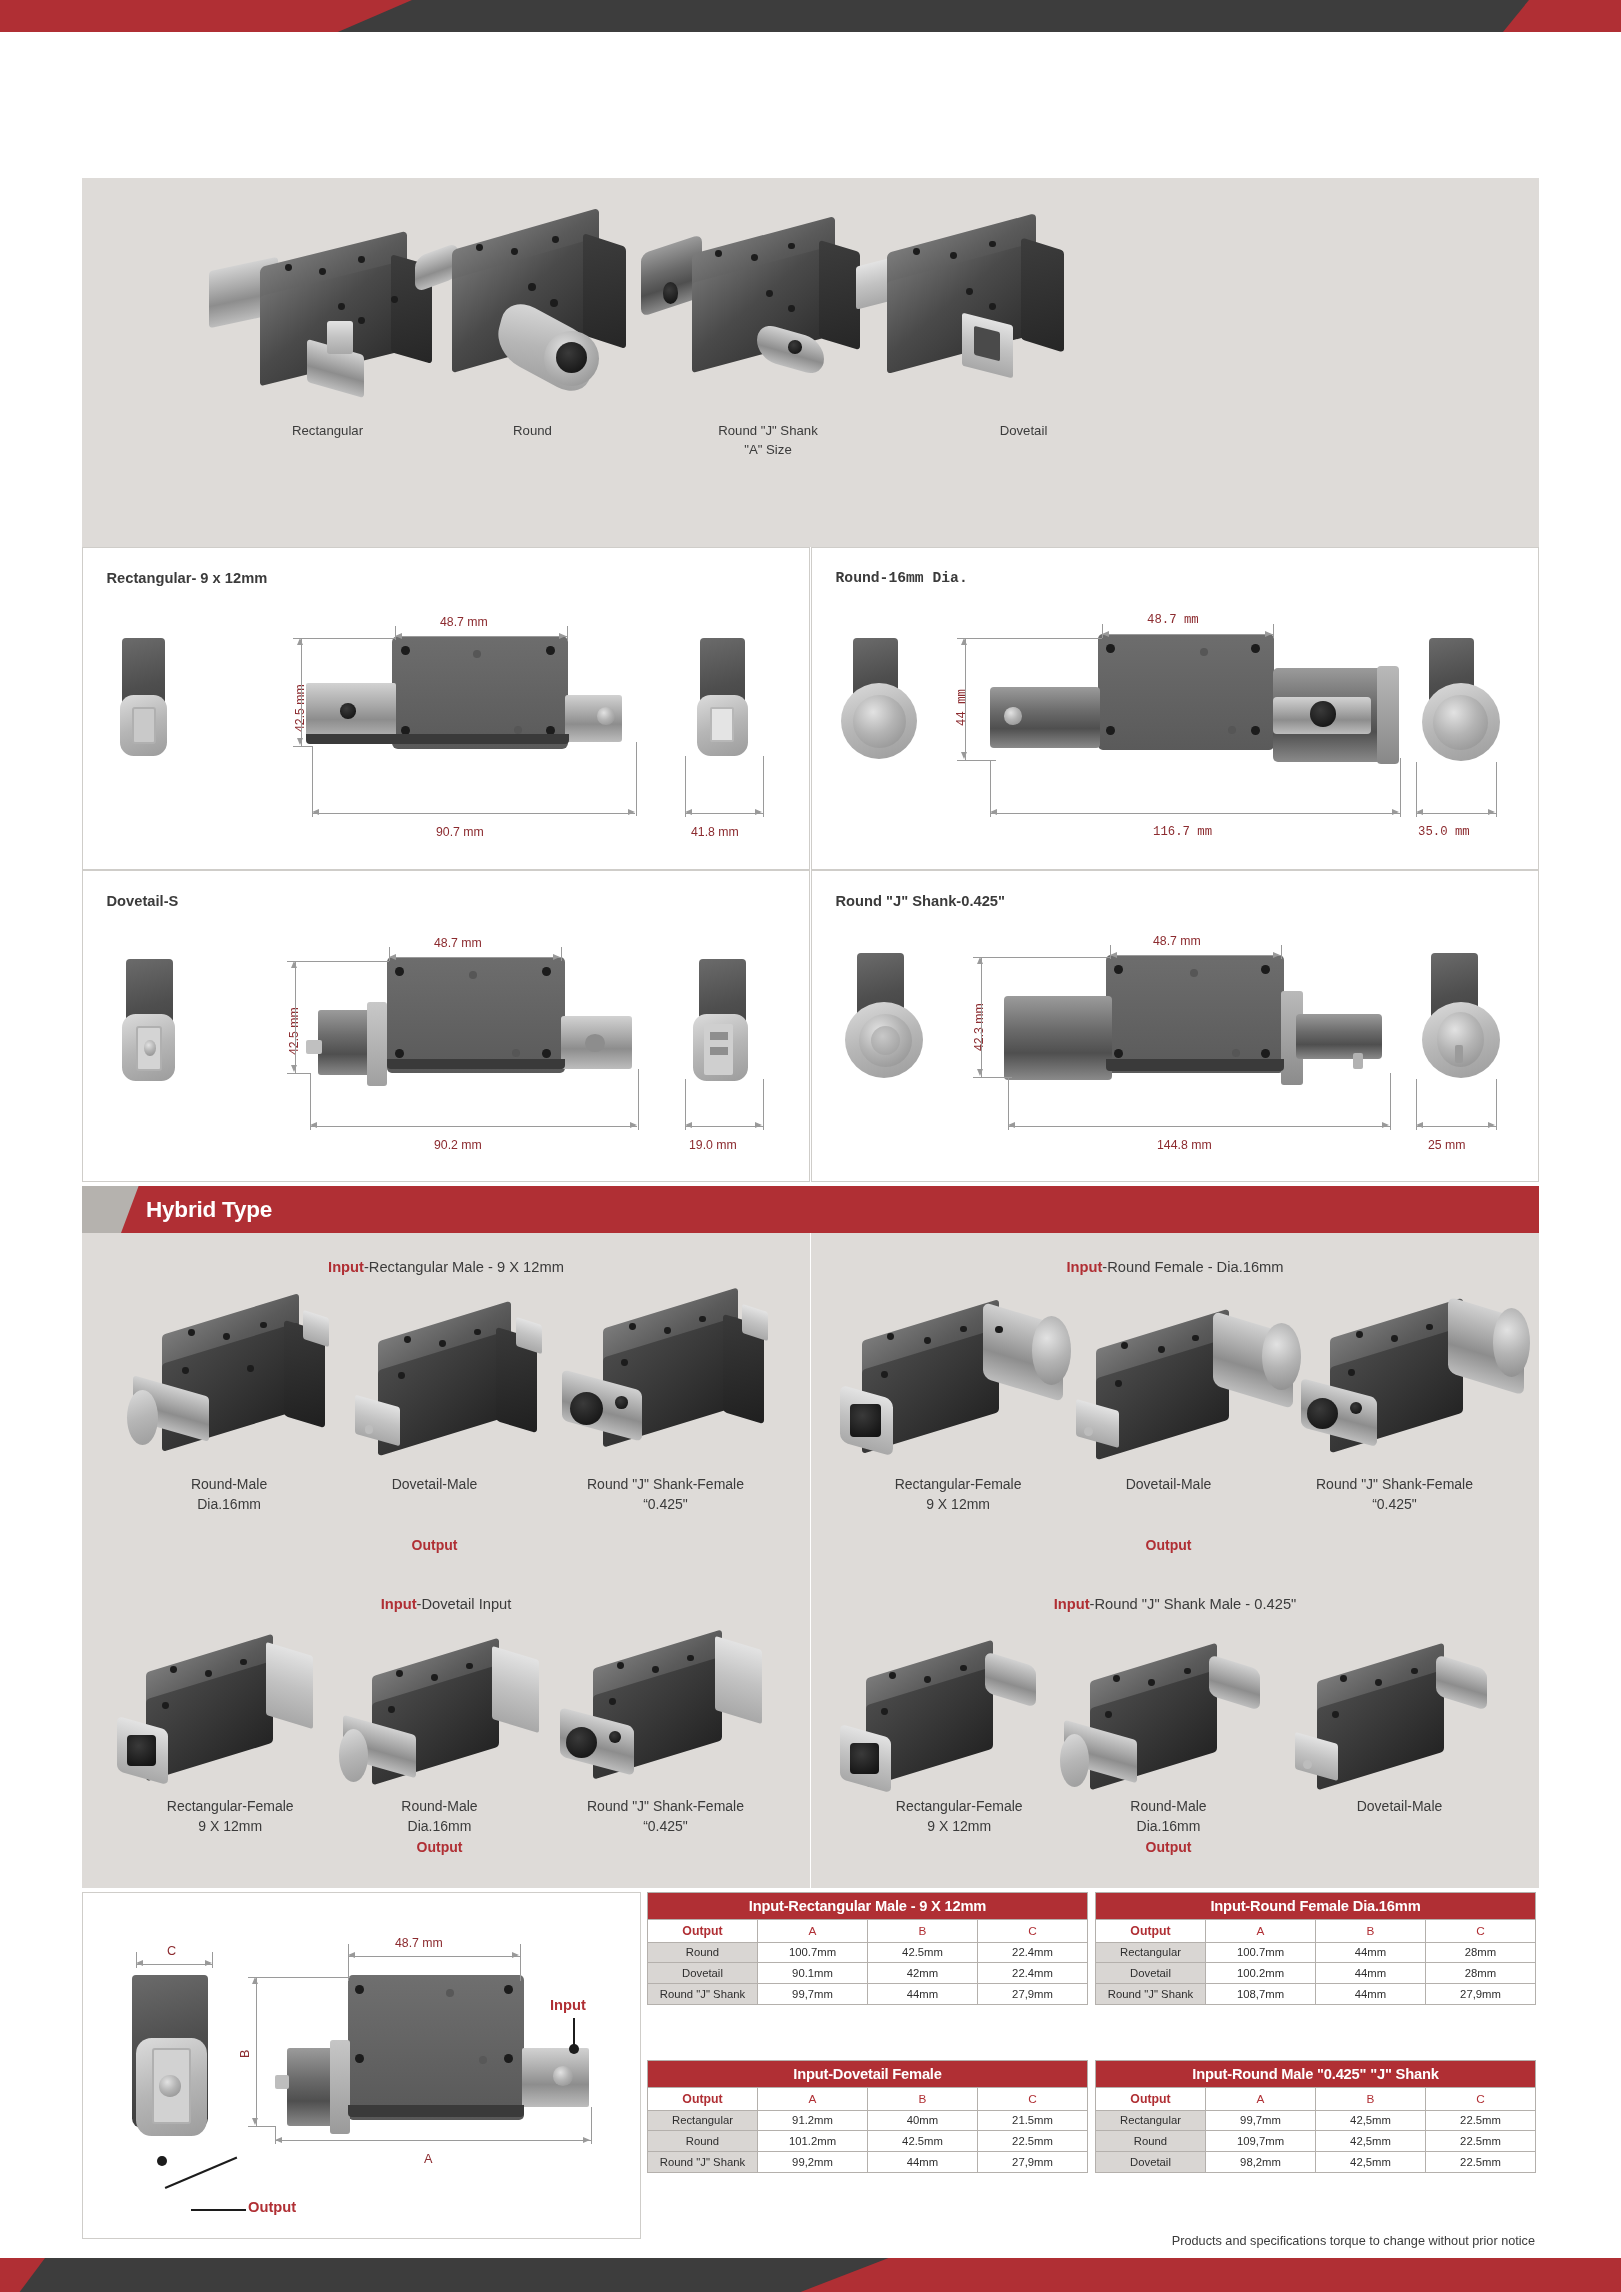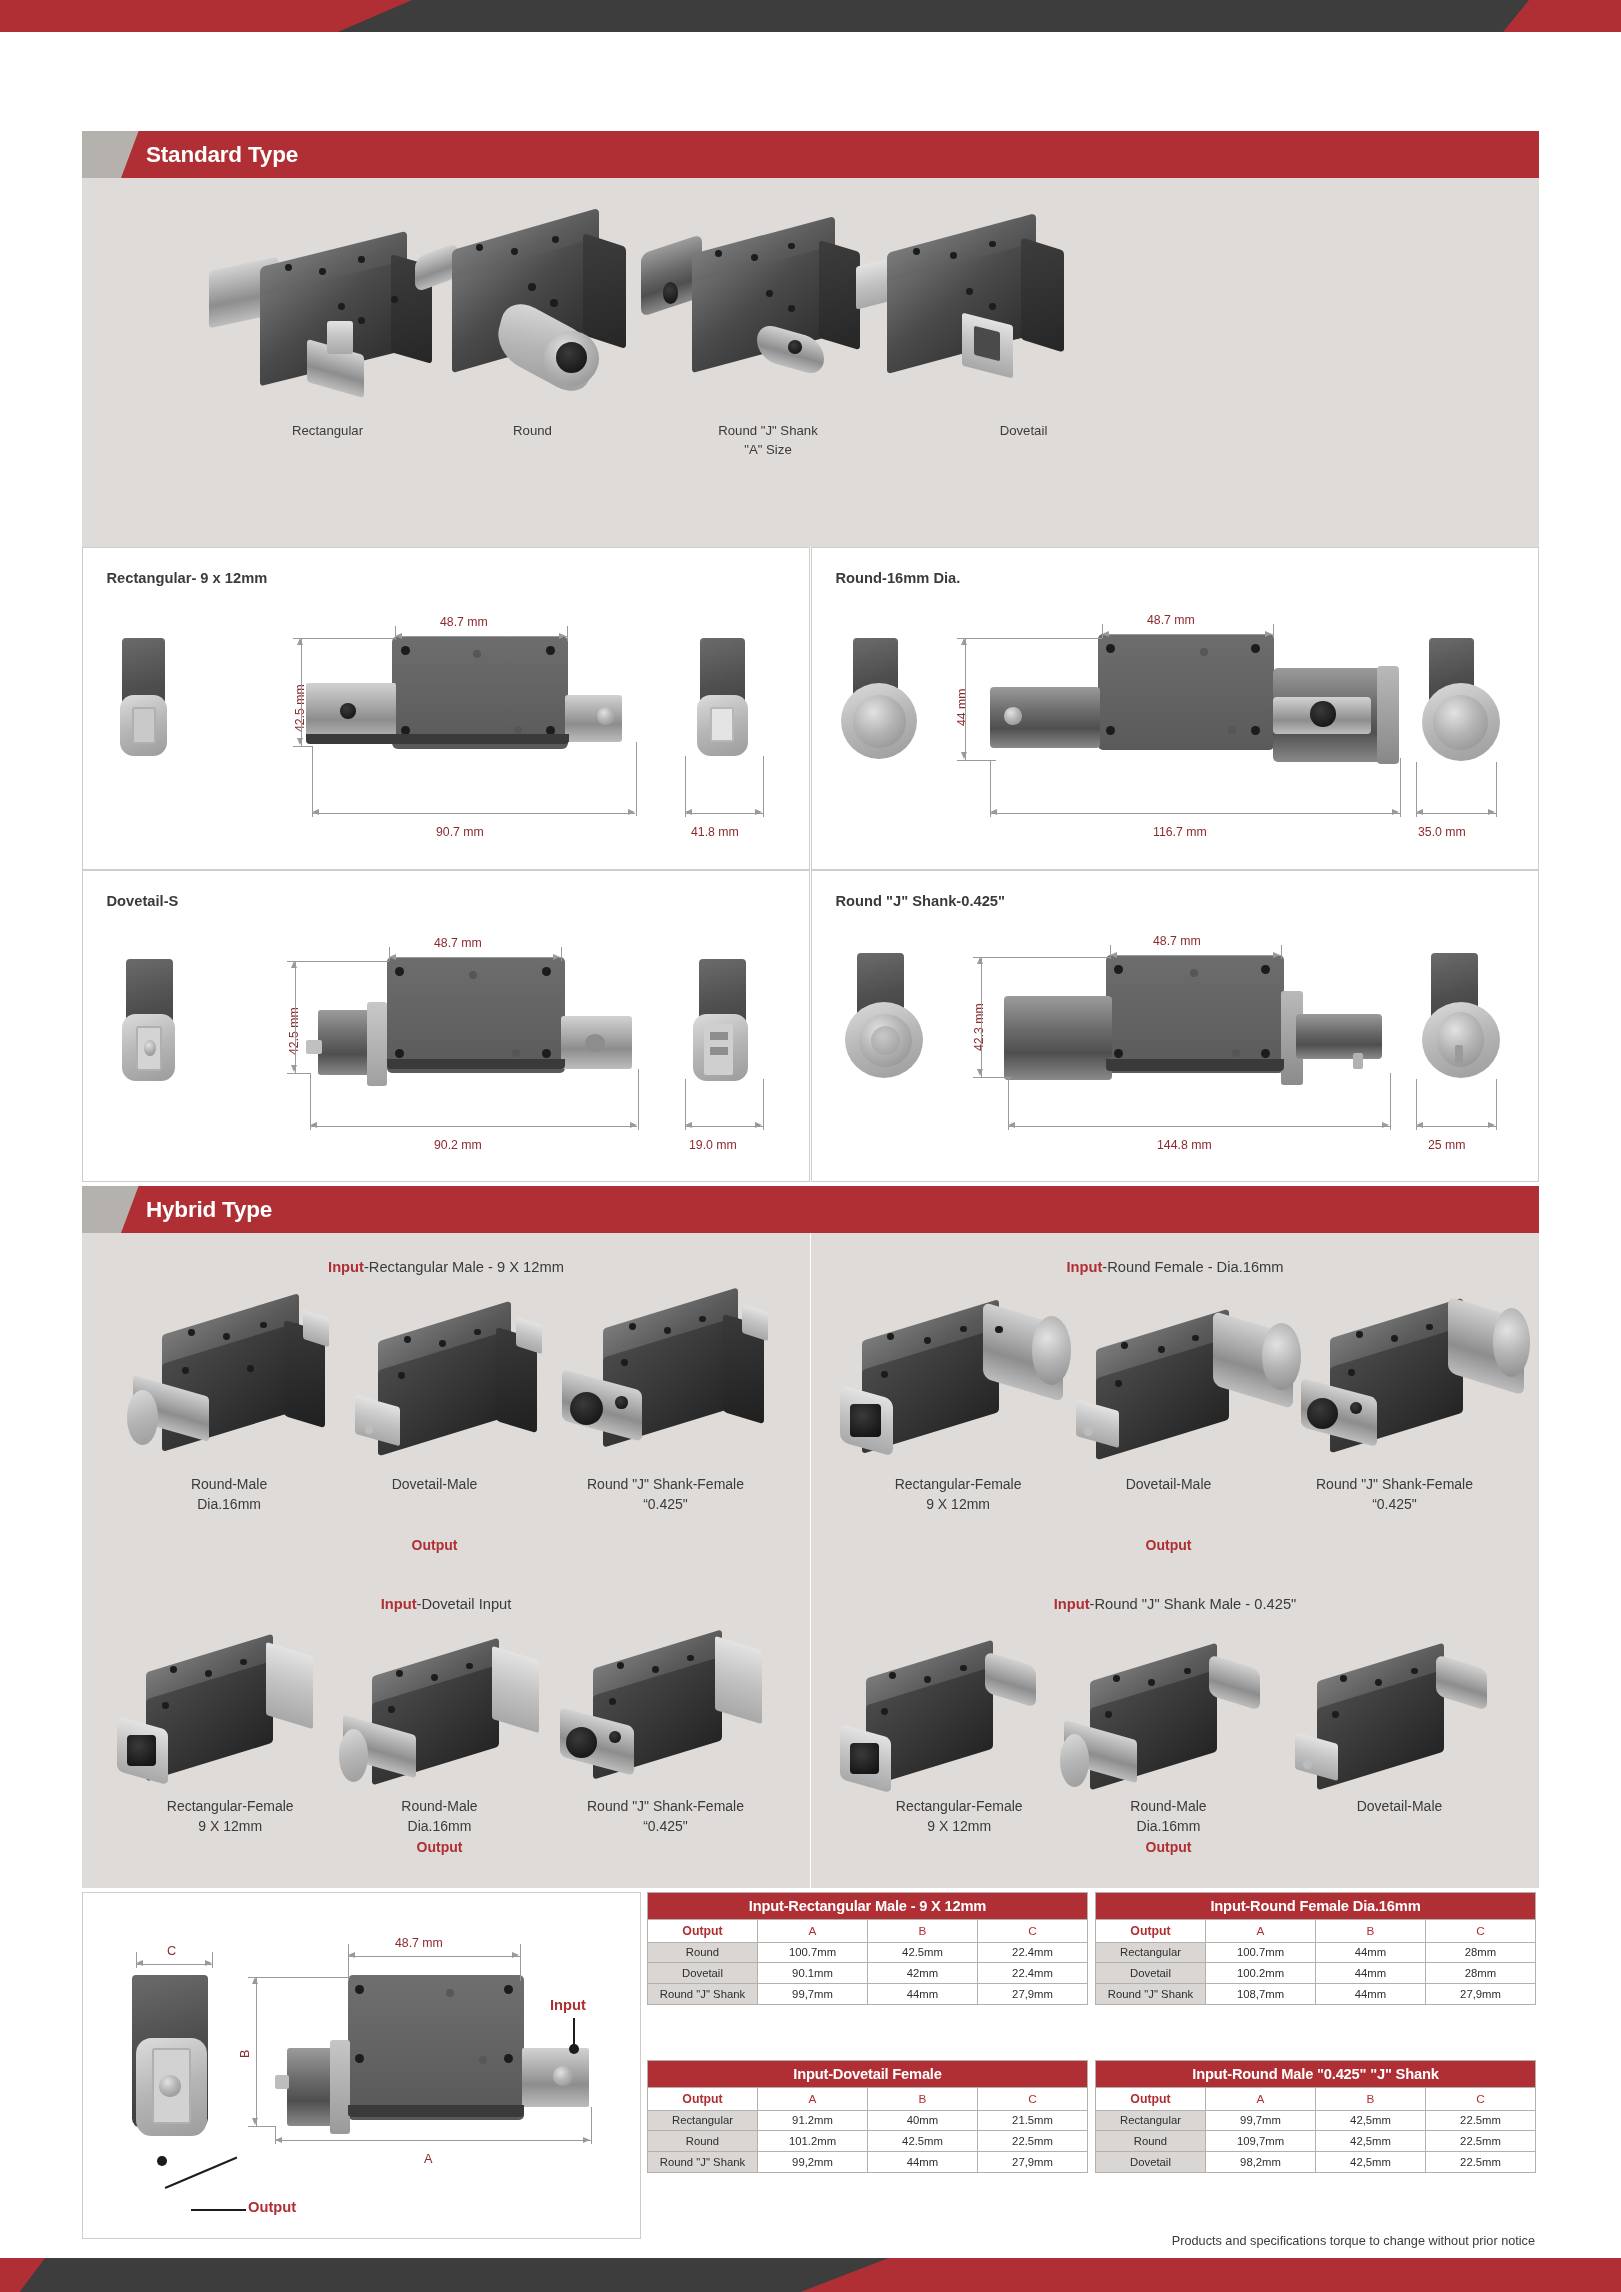--- a/index.html
+++ b/index.html
@@ -182,24 +182,20 @@
 <body>
 
 <div class="page">
 
   <div class="banner-top">
     <div class="red-left"></div>
     <div class="red-right"></div>
   </div>
 
 
-  <div class="sec-bar" style="top:131px; left:82px; width:1457px;">
-    <div class="fill"></div>
-    <div class="label">Standard Type</div>
-  </div>
 
   <div class="panel" style="top:178px; left:82px; width:1457px; height:369px;">
 
     <div class="prod" style="left:127px; top:49px; width:235px; height:167px;">
       <div class="shaft" style="left:0px; top:37px; width:69px; height:57px; transform:skewY(-12deg);"></div>
       <div class="body3d top" style="left:51px; top:21.6px; width:147px; height:43px; transform:skewY(-14deg); border-radius:4.9px 4.9px 0 0;"></div>
       <div class="body3d" style="left:51px; top:51px; width:147px; height:90px; transform:skewY(-14deg);"></div>
       <div class="body3d" style="left:182px; top:33px; width:41px; height:98px; transform:skewY(16deg); background:linear-gradient(150deg,#3d3d3d,#262626);"></div>
       <div class="bolt" style="left:76px; top:37px; width:6.9px; height:6.9px;"></div>
       <div class="bolt" style="left:110px; top:41px; width:6.9px; height:6.9px;"></div>
@@ -317,21 +313,21 @@
     <div class="dimline v" style="left:553px; top:194px; height:74px;"></div>
 
     <div class="dimtxt" style="left:608px; top:277px;">41.8 mm</div>
     <div class="dimline h" style="left:602px; top:265px; width:78px;"></div>
     <div class="arrow-l" style="left:602px; top:261px;"></div>
     <div class="arrow-r" style="left:672px; top:261px;"></div>
     <div class="dimline v" style="left:602px; top:208px; height:61px;"></div>
     <div class="dimline v" style="left:680px; top:208px; height:61px;"></div>
   </div>
 
-  <div class="panel-white" style="top:547px; left:811px; width:728px; height:323px;">
+  <div class="panel-white" style="top:547px; left:811px; width:728px; height:323px;font-family:Liberation Mono, monospace;">
     <div class="panel-title" style="left:23.5px; top:21.6px;">Round-16mm Dia.</div>
 
     <div class="silhouette" style="left:41px; top:90px; width:45px; height:94px;"></div>
     <div class="pill" style="left:29px; top:135px; width:76px; height:76px; border-radius:50%;"></div>
     <div class="disc" style="left:41px; top:147px; width:53px; height:53px;"></div>
 
     <div class="body3d" style="left:286px; top:86px; width:176px; height:116px; background:linear-gradient(180deg,#6d6d6d,#5a5a5a); border-radius:4.9px;"></div>
     <div class="bolt" style="left:294px; top:96px; width:8.8px; height:8.8px;"></div>
     <div class="bolt" style="left:439px; top:96px; width:8.8px; height:8.8px;"></div>
     <div class="bolt" style="left:294px; top:178px; width:8.8px; height:8.8px;"></div>

